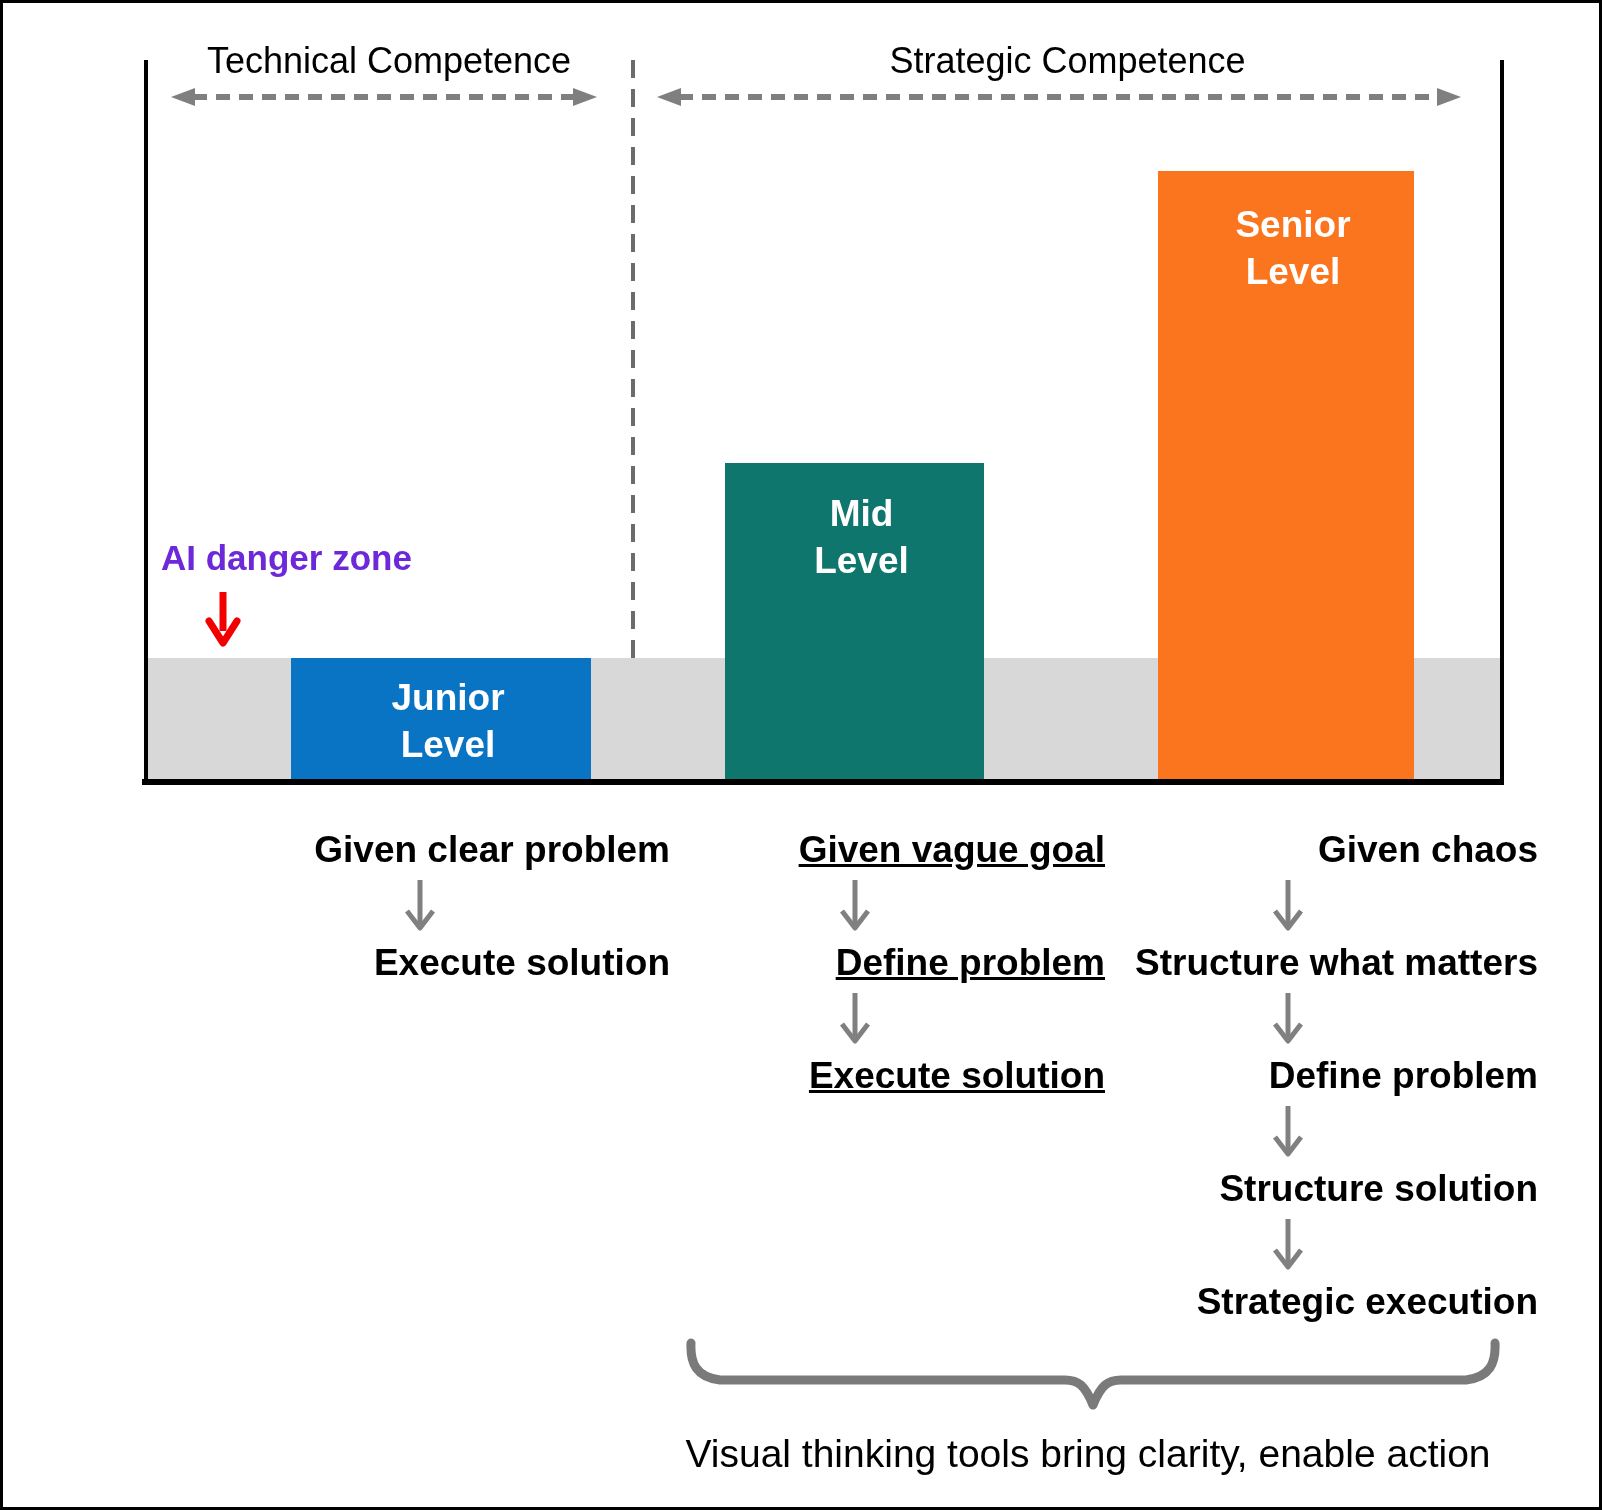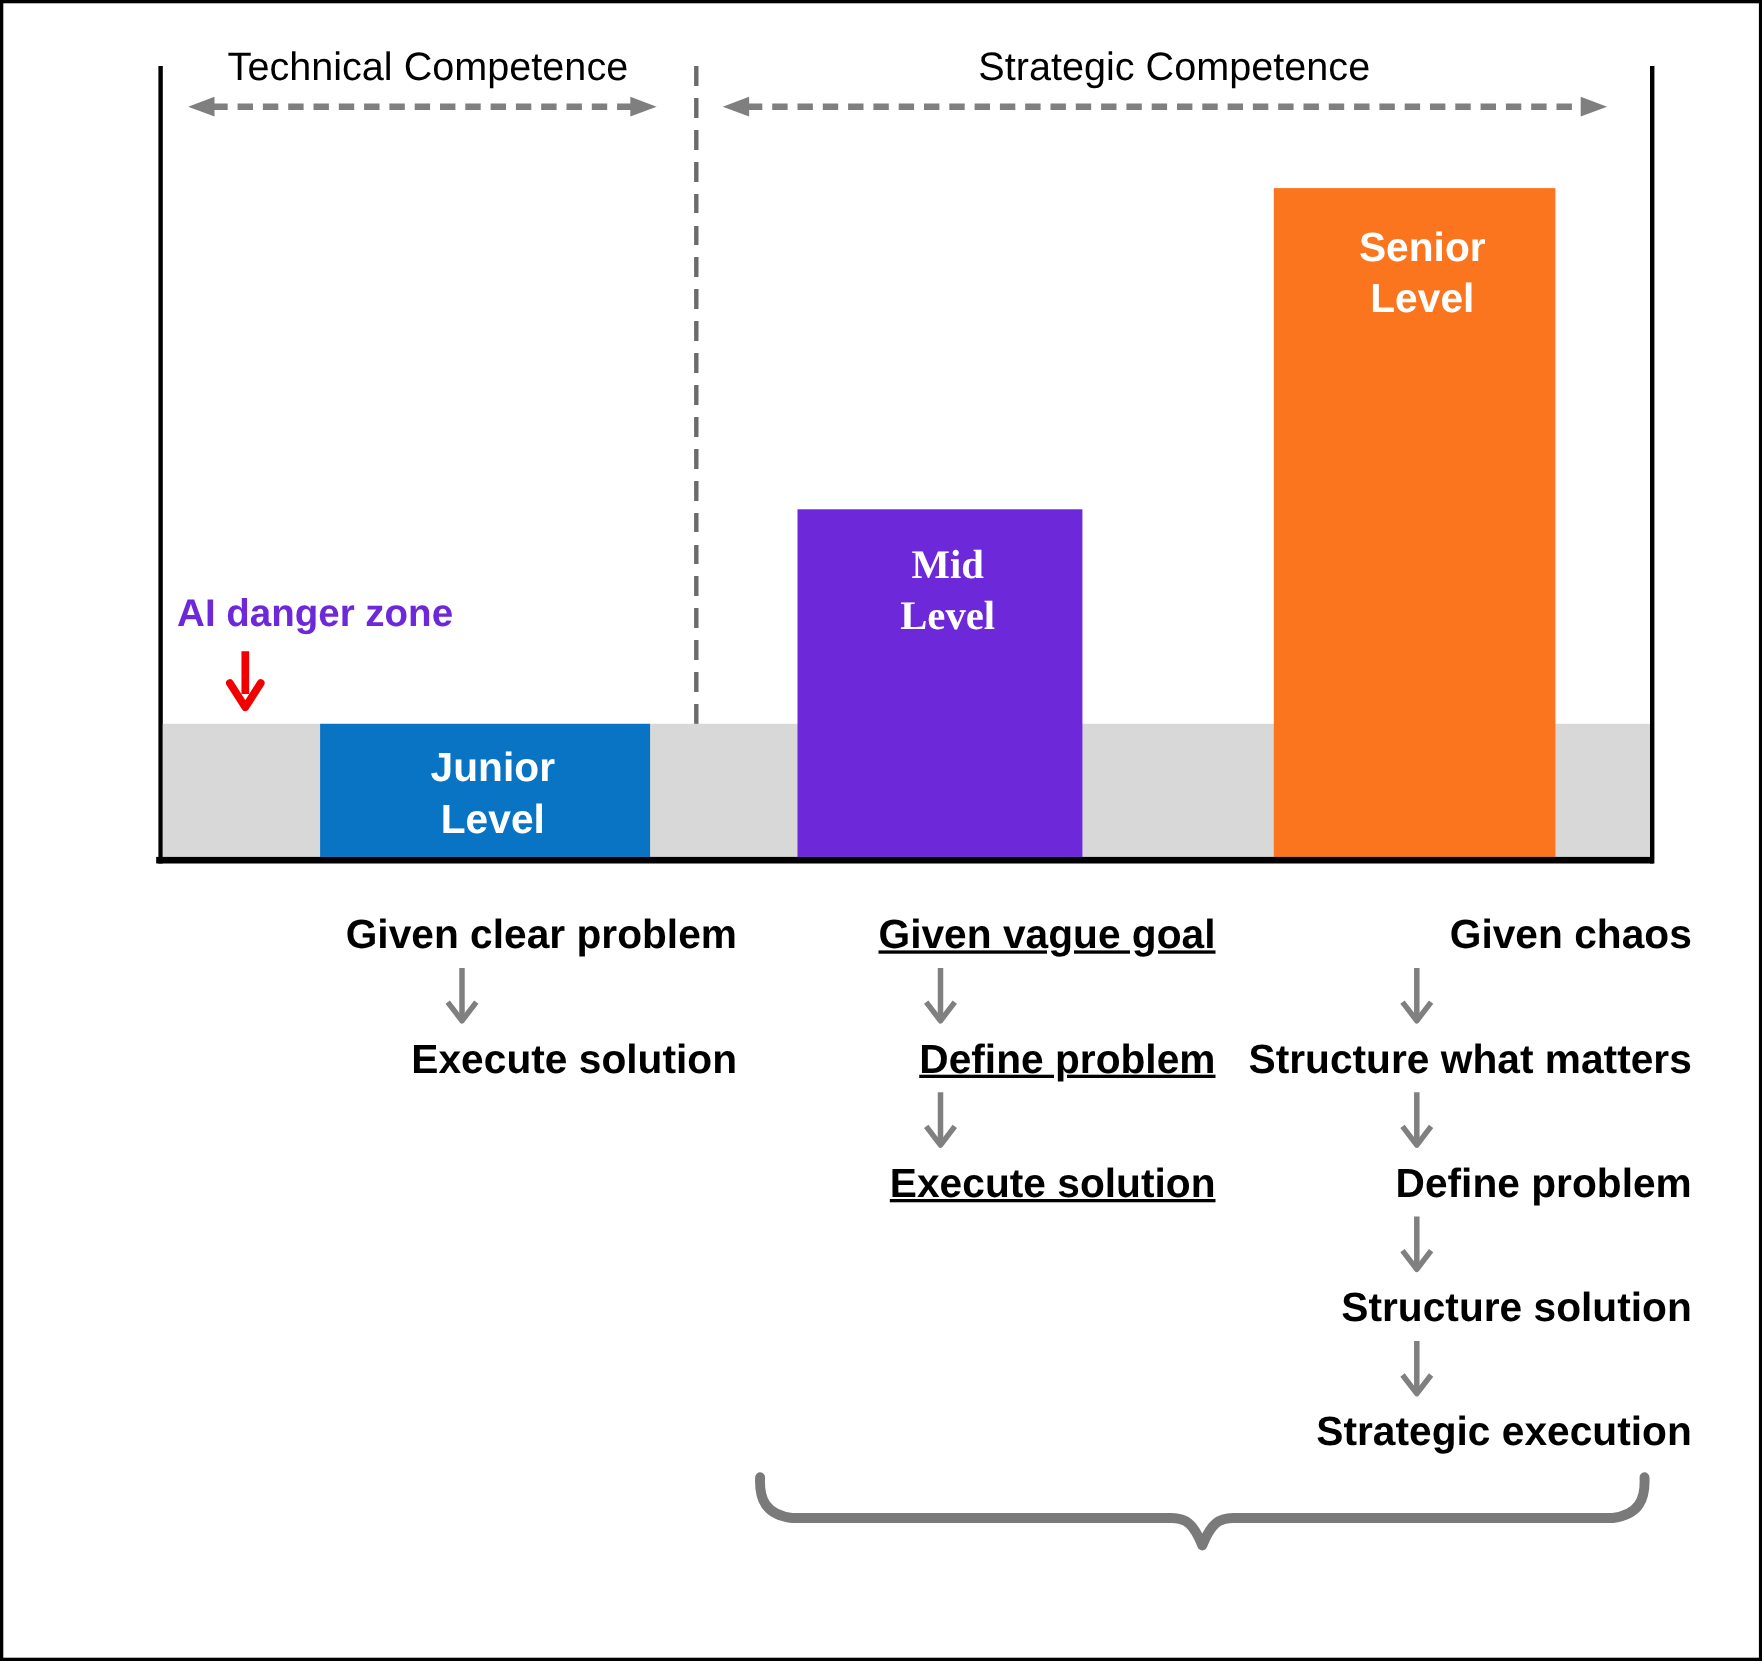--- a/index.html
+++ b/index.html
@@ -94,21 +94,21 @@
   <div class="divider"></div>
 
   <div class="danger-band" style="background-color: rgb(216, 216, 216);"></div>
 
   <div class="bar junior" style="background-color: rgb(10, 116, 196);">
     <div class="bar-label">
       <div>Junior</div>
       <div>Level</div>
     </div>
   </div>
-  <div class="bar mid" style="background-color: #6d28d9; font-family: Liberation Serif, serif;">
+  <div class="bar mid" style="background-color: #0f766e;">
     <div class="bar-label">
       <div>Mid</div>
       <div>Level</div>
     </div>
   </div>
   <div class="bar senior" style="background-color: rgb(251, 117, 30);">
     <div class="bar-label">
       <div>Senior</div>
       <div>Level</div>
     </div>
@@ -186,14 +186,15 @@
   <svg class="brace" viewBox="0 0 840 84" width="840" height="84">
     <path d="M 18 8
              C 17 28, 23 42, 47 45
              L 392 45
              C 405 45, 412 50, 420 70
              C 428 50, 435 45, 448 45
              L 793 45
              C 817 42, 823 28, 822 8" fill="none" stroke="#7a7a7a" stroke-width="9" stroke-linecap="round" stroke-linejoin="round" style="stroke: rgb(122, 122, 122);"></path>
   </svg>
 
+  <div class="caption">Visual thinking tools bring clarity, enable action</div>
 
 </div>
 
 </body></html>

